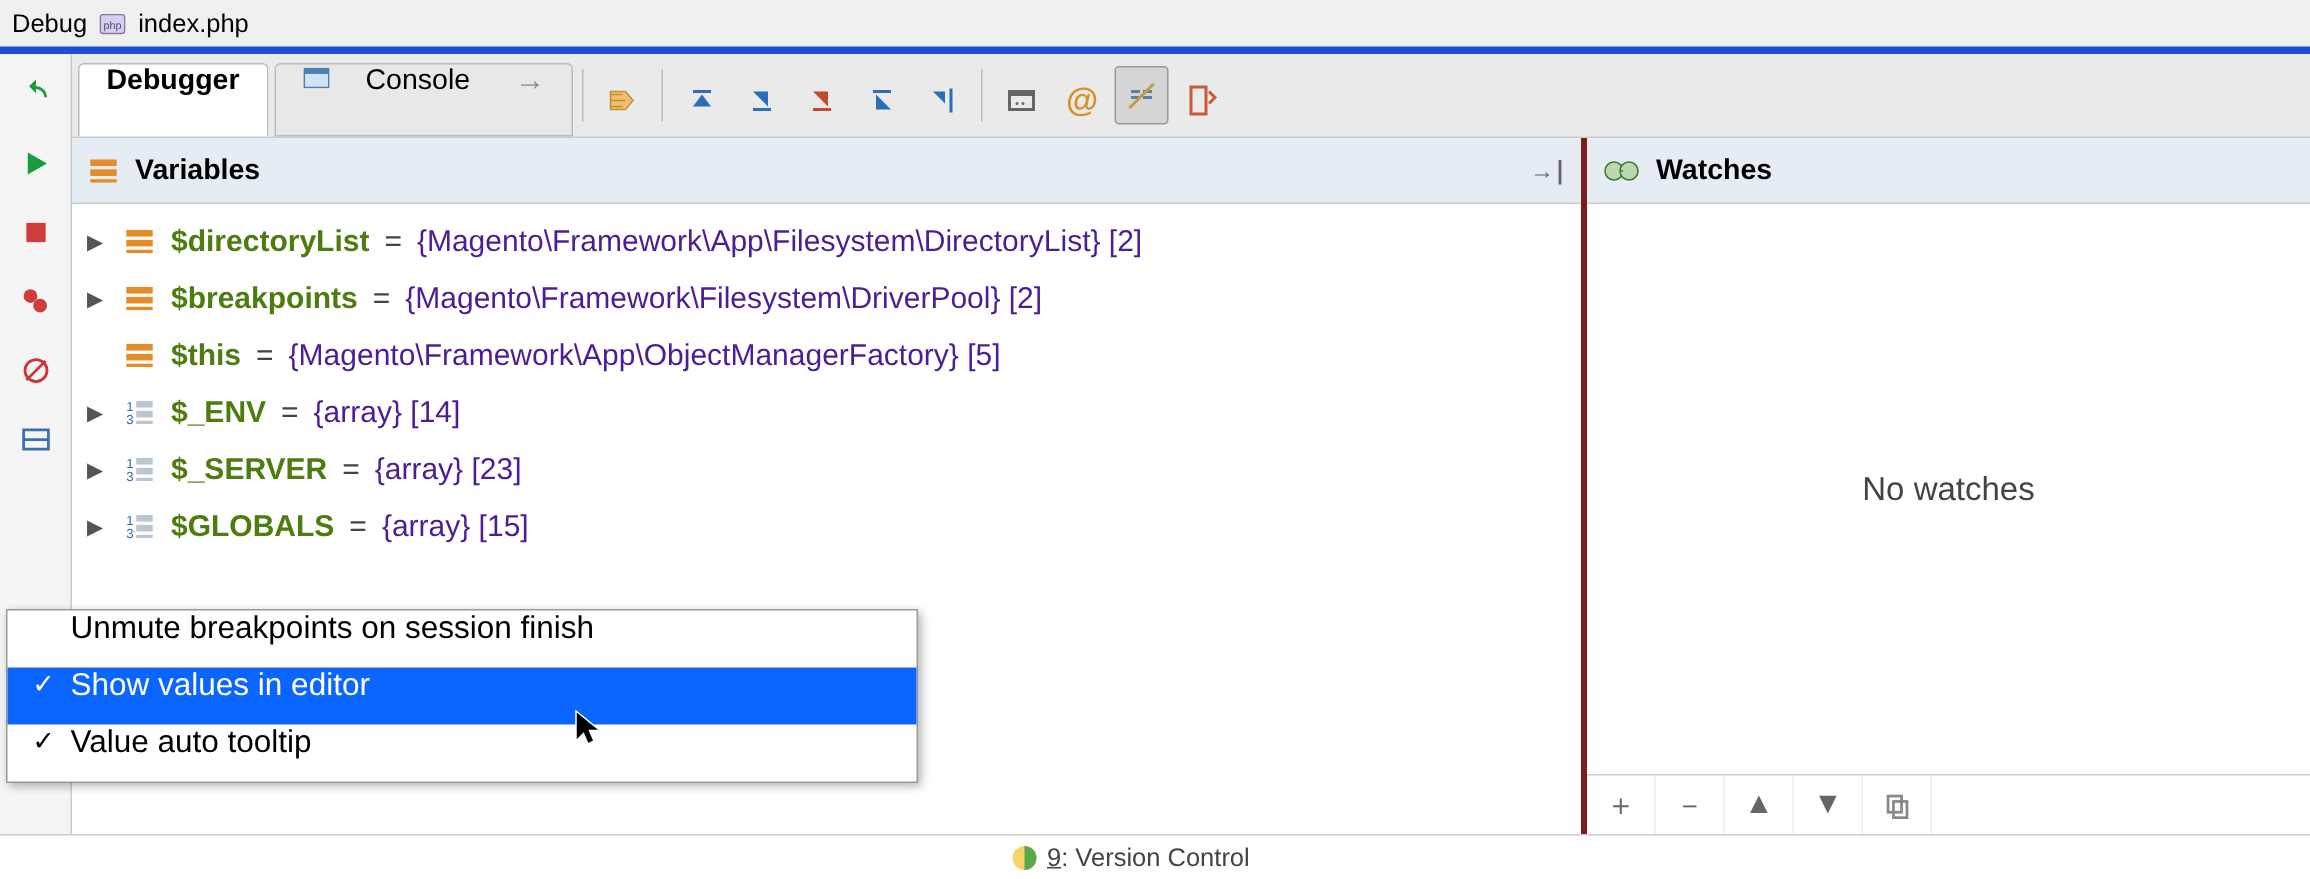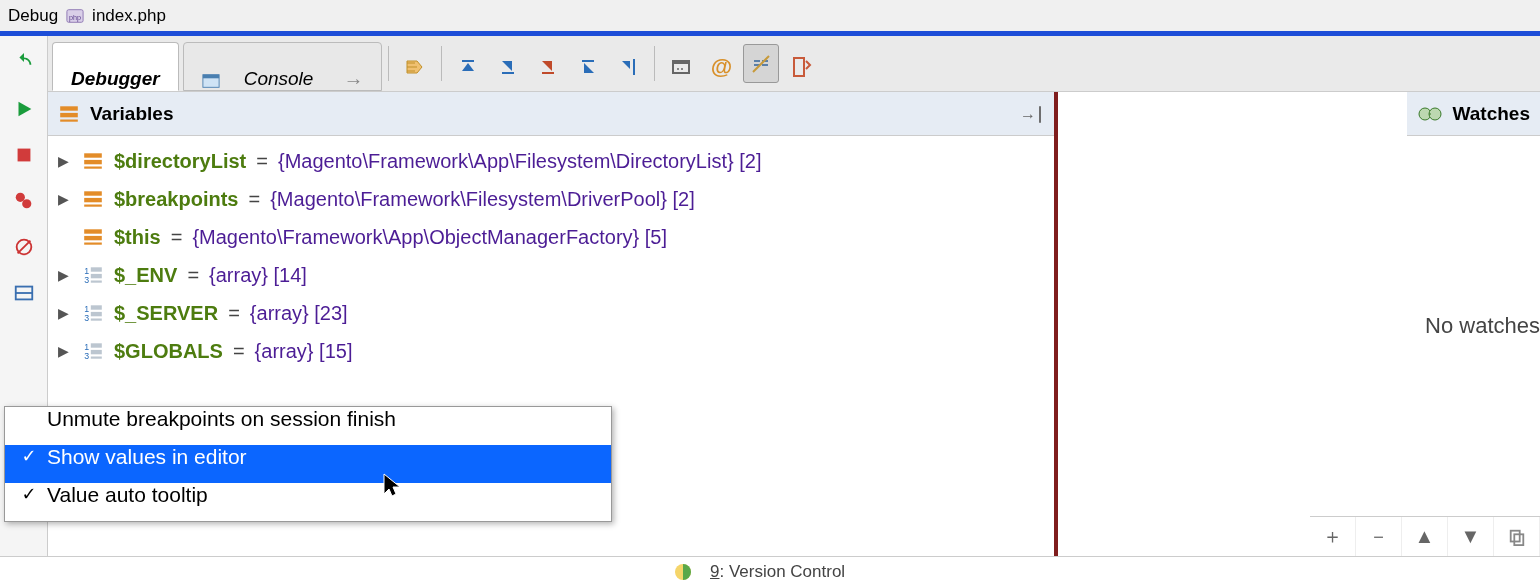--- a/index.html
+++ b/index.html
@@ -8,55 +8,55 @@
 .breadcrumb { display: flex; align-items: center; height: 36px; padding: 0 8px; gap: 8px; background: #f0f0f0; border-bottom: 5px solid #1d4ed8; }
 .breadcrumb svg { width: 18px; height: 18px; }
 .breadcrumb span { font-size: 17px; }
 
 .main-row { display: flex; height: 520px; }
 .gutter { width: 48px; background: #f5f5f5; border-right: 1px solid #ccc; display: flex; flex-direction: column; align-items: center; padding-top: 16px; gap: 24px; }
 .gutter .gi { width: 22px; height: 22px; display:flex; align-items:center; justify-content:center; }
 
 .content { flex: 1; display: flex; flex-direction: column; }
 .toolbar { height: 56px; display: flex; align-items: stretch; border-bottom: 1px solid #ccc; background: #eaeaea; }
-.tab { display: flex; align-items: flex-end; padding: 0 18px; background: #fff; border: 1px solid #bbb; border-bottom: 1px solid #fff; font-size: 19px; font-weight: 600; margin-top: 6px; margin-left: 4px; border-top-left-radius: 4px; border-top-right-radius: 4px; font-style: italic; }
+.tab { display: flex; align-items: flex-start; padding: 0 18px; background: #fff; border: 1px solid #bbb; border-bottom: 1px solid #fff; font-size: 19px; font-weight: 600; margin-top: 6px; margin-left: 4px; border-top-left-radius: 4px; border-top-right-radius: 4px; }
 .tab.inactive { background: #e8e8e8; border-bottom: 1px solid #bbb; font-weight: 400; gap: 24px; }
 .tab.inactive svg { width:18px; height:18px; }
 .tbtn { width: 40px; display: flex; align-items: center; justify-content: center; margin-top:6px; }
 .tbtn.pressed { background: #d5d5d5; border: 1px solid #999; border-radius: 3px; margin: 8px 2px; width: 36px; }
 .sep { width: 1px; background: #bbb; margin: 10px 6px; }
 
 .panels { flex: 1; display: flex; }
 .variables { width: 1010px; border-right: 4px solid #7f1d1d; display: flex; flex-direction: column; }
 .panel-header { height: 44px; display: flex; align-items: center; background: #e6ecf4; border-bottom: 1px solid #ccc; padding: 0 10px; gap: 10px; font-size: 19px; font-weight: 600; }
 .panel-header .arrow-right { margin-left: auto; color: #666; font-size: 16px; }
 .var-body { flex: 1; overflow: auto; padding: 6px 0; position: relative; }
 .var-row { display: flex; align-items: center; height: 38px; padding-left: 10px; gap: 10px; font-size: 20px; white-space: nowrap; }
 .tri { width: 14px; color: #555; font-size: 14px; }
 .tri.hidden { visibility: hidden; }
 .vicon { width: 22px; height: 22px; }
 .vname { color: #4d7c0f; font-weight: 600; }
 .veq { color: #444; }
 .vval { color: #4c1d95; }
 
-.watches { flex: 1; display: flex; flex-direction: column; position: relative; align-items: flex-end; }
+.watches { flex: 1; display: flex; flex-direction: column; position: relative; }
 .watch-body { flex: 1; display: flex; align-items: center; justify-content: center; color: #444; font-size: 22px; font-weight: 500; }
 .watch-footer { height: 40px; border-top: 1px solid #ccc; display: flex; align-items: center; }
 .watch-footer .wbtn { width: 46px; height: 100%; display: flex; align-items:center; justify-content:center; color:#666; font-size:20px; border-right:1px solid #eee; }
 
 .context-menu { position: absolute; left: 4px; top: 406px; width: 608px; background: #fff; border: 1px solid #999; box-shadow: 2px 2px 6px rgba(0,0,0,.3); z-index: 10; }
 .ctx-item { display: flex; align-items: flex-start; height: 38px; padding: 0 14px; gap: 8px; font-size: 21px; }
 .ctx-item.selected { background: #0b66ff; color: #fff; }
 .ctx-check { width: 20px; display:inline-flex; align-items:center; justify-content:center; font-size: 18px; }
 
 .cursor { position: absolute; left: 382px; top: 472px; z-index: 20; }
 .cursor svg { width: 20px; height: 28px; }
 
 .statusbar { position: absolute; bottom: 0; left: 0; right: 0; height: 30px; border-top: 1px solid #ccc; display: flex; align-items: center; font-size: 17px; color: #444; }
-.sb-item { display: flex; align-items: center; gap: 18px; padding: 0 14px; }
+.sb-item { display: flex; align-items: center; gap: 6px; padding: 0 14px; }
 .under-9 { text-decoration: underline; }
 
 
 .c-orange { fill:#e38c28; }
 .c-blue { fill:#2a6db8; }
 .c-green { fill:#1a9c3c; }
 .c-red { fill:#d13b3b; }
 </style>
 </head>
 <body>

